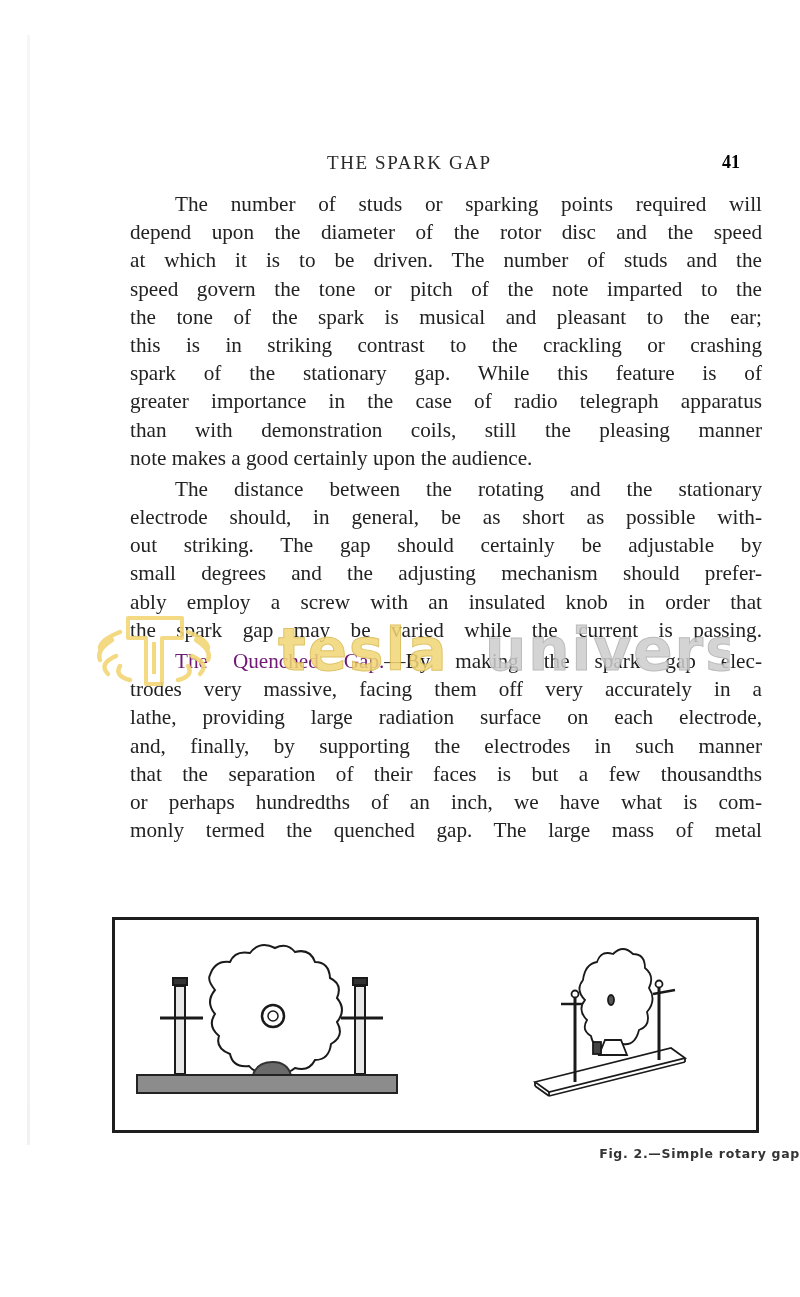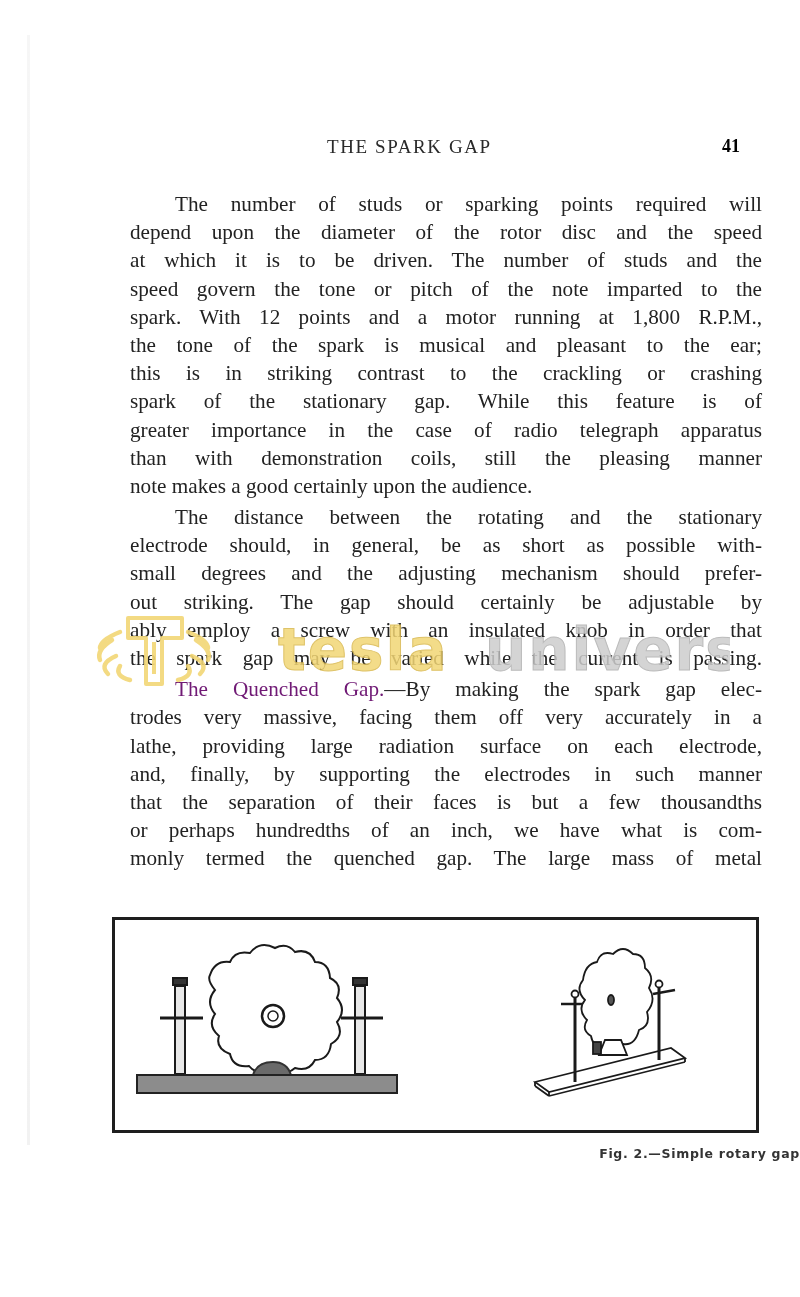--- a/index.html
+++ b/index.html
@@ -2,21 +2,21 @@
 <html><head>
 <meta charset="utf-8">
 <style>
   html, body { margin: 0; padding: 0; }
   body {
     width: 800px; height: 1297px; background: #ffffff; position: relative; overflow: hidden;
     font-family: "Liberation Serif", "DejaVu Serif", serif; color: #1a1a1a;
   }
   .gutter-line { position: absolute; left: 27px; top: 35px; width: 3px; height: 1110px;
     background: linear-gradient(to bottom, #f6f6f6, #f2f2f2); }
-  .running-head { position: absolute; top: 136px; left: 0; width: 716px; height: 24px; padding-left: 21px; }
+  .running-head { position: absolute; top: 152px; left: 0; width: 716px; height: 24px; padding-left: 21px; }
   .running-title { position: absolute; left: 327px; top: 0; font-size: 19px; letter-spacing: 1.6px; color: #2a2a2a; }
   .page-number { position: absolute; left: 722px; top: 0; font-size: 18px; font-weight: bold; color: #000000; }
   .body-text { position: absolute; left: 119px; top: 190px; width: 632px; font-size: 21.2px; line-height: 28.2px; color: #222; margin-left: 11px; }
   .line { display: block; white-space: nowrap; text-align: justify; text-align-last: justify; height: 28.2px; }
   .line.last { text-align-last: left; }
   .indent { padding-left: 45px; }
   .para-gap { height: 3px; }
   .run-in-head { font-weight: normal; color: #701a75; }
   .watermark { position: absolute; left: 90px; top: 610px; width: 640px; height: 76px; pointer-events: none; }
   .figure-box { position: absolute; left: 112px; top: 917px; width: 641px; height: 210px;
@@ -34,34 +34,33 @@
   <span class="running-title">THE SPARK GAP</span>
   <span class="page-number">41</span>
 </div>
 
 <div class="body-text">
   <div>
     <span class="line indent">The number of studs or sparking points required will</span>
     <span class="line">depend upon the diameter of the rotor disc and the speed</span>
     <span class="line">at which it is to be driven. The number of studs and the</span>
     <span class="line">speed govern the tone or pitch of the note imparted to the</span>
-    <span class="line">spark. With 12 points and a motor running at 1,800 R.P.M.,</span>
     <span class="line">the tone of the spark is musical and pleasant to the ear;</span>
     <span class="line">this is in striking contrast to the crackling or crashing</span>
     <span class="line">spark of the stationary gap. While this feature is of</span>
     <span class="line">greater importance in the case of radio telegraph apparatus</span>
     <span class="line">than with demonstration coils, still the pleasing manner</span>
     <span class="line last">note makes a good certainly upon the audience.</span>
   </div>
   <div class="para-gap"></div>
   <div>
     <span class="line indent">The distance between the rotating and the stationary</span>
     <span class="line">electrode should, in general, be as short as possible with-</span>
+    <span class="line">out striking. The gap should certainly be adjustable by</span>
     <span class="line">small degrees and the adjusting mechanism should prefer-</span>
-    <span class="line">out striking. The gap should certainly be adjustable by</span>
     <span class="line">ably employ a screw with an insulated knob in order that</span>
     <span class="line">the spark gap may be varied while the current is passing.</span>
   </div>
   <div class="para-gap"></div>
   <div>
     <span class="line indent"><span class="run-in-head">The Quenched Gap.</span><span>—By making the spark gap elec-</span></span>
     <span class="line">trodes very massive, facing them off very accurately in a</span>
     <span class="line">lathe, providing large radiation surface on each electrode,</span>
     <span class="line">and, finally, by supporting the electrodes in such manner</span>
     <span class="line">that the separation of their faces is but a few thousandths</span>

